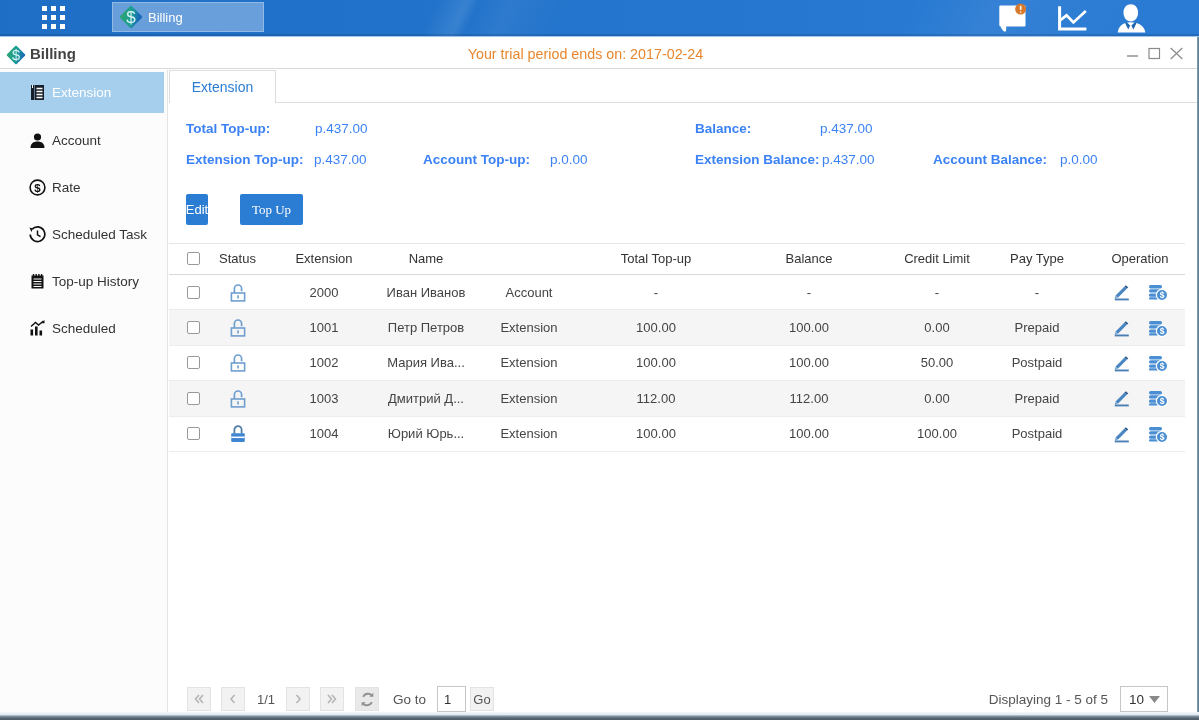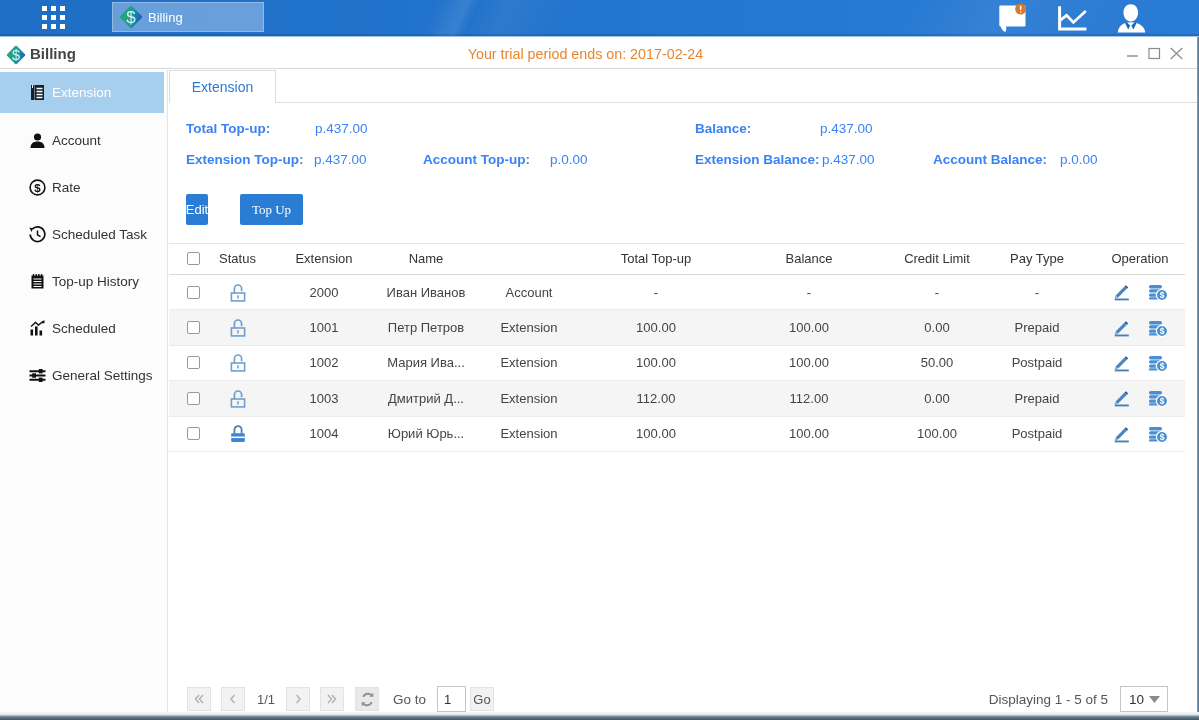--- a/index.html
+++ b/index.html
@@ -192,29 +192,20 @@
       <span class="lbl">Top-up History</span>
     </div>
     <div class="sitem" style="top:237px">
       <svg class="ic" viewBox="0 0 17 17">
           <path d="M1.5 15.5 v-6 h2.6 v6 z M6 15.5 v-9 h2.6 v9 z M10.5 15.5 v-5 h2.6 v5 z" fill="#111"></path>
           <path d="M2 6.5 l4.5-4 3 2.5 5-4" fill="none" stroke="#111" stroke-width="1.4"></path>
           <path d="M15.5 0 v3.2 h-3.2 z" fill="#111"></path>
         </svg>
       <span class="lbl">Scheduled</span>
     </div>
-    <div class="sitem" style="top:284px">
-      <svg class="ic" viewBox="0 0 17 17">
-          <path d="M0.5 4.2 h16 M0.5 8.5 h16 M0.5 12.8 h16" stroke="#111" stroke-width="2"></path>
-          <rect x="9.8" y="2" width="3.8" height="4.4" fill="#111"></rect>
-          <rect x="3.2" y="6.3" width="3.8" height="4.4" fill="#111"></rect>
-          <rect x="9.8" y="10.6" width="3.8" height="4.4" fill="#111"></rect>
-        </svg>
-      <span class="lbl">General Settings</span>
-    </div>
   </div>
 
   <div id="main">
     <div id="tabbar"></div>
     <div id="tab-ext">Extension</div>
 
     <div class="stat" style="left:17px; top:51px"><b>Total Top-up:</b></div>
     <div class="stat" style="left:146px; top:51px">p.437.00</div>
     <div class="stat" style="left:526px; top:51px"><b>Balance:</b></div>
     <div class="stat" style="left:651px; top:51px">p.437.00</div>

